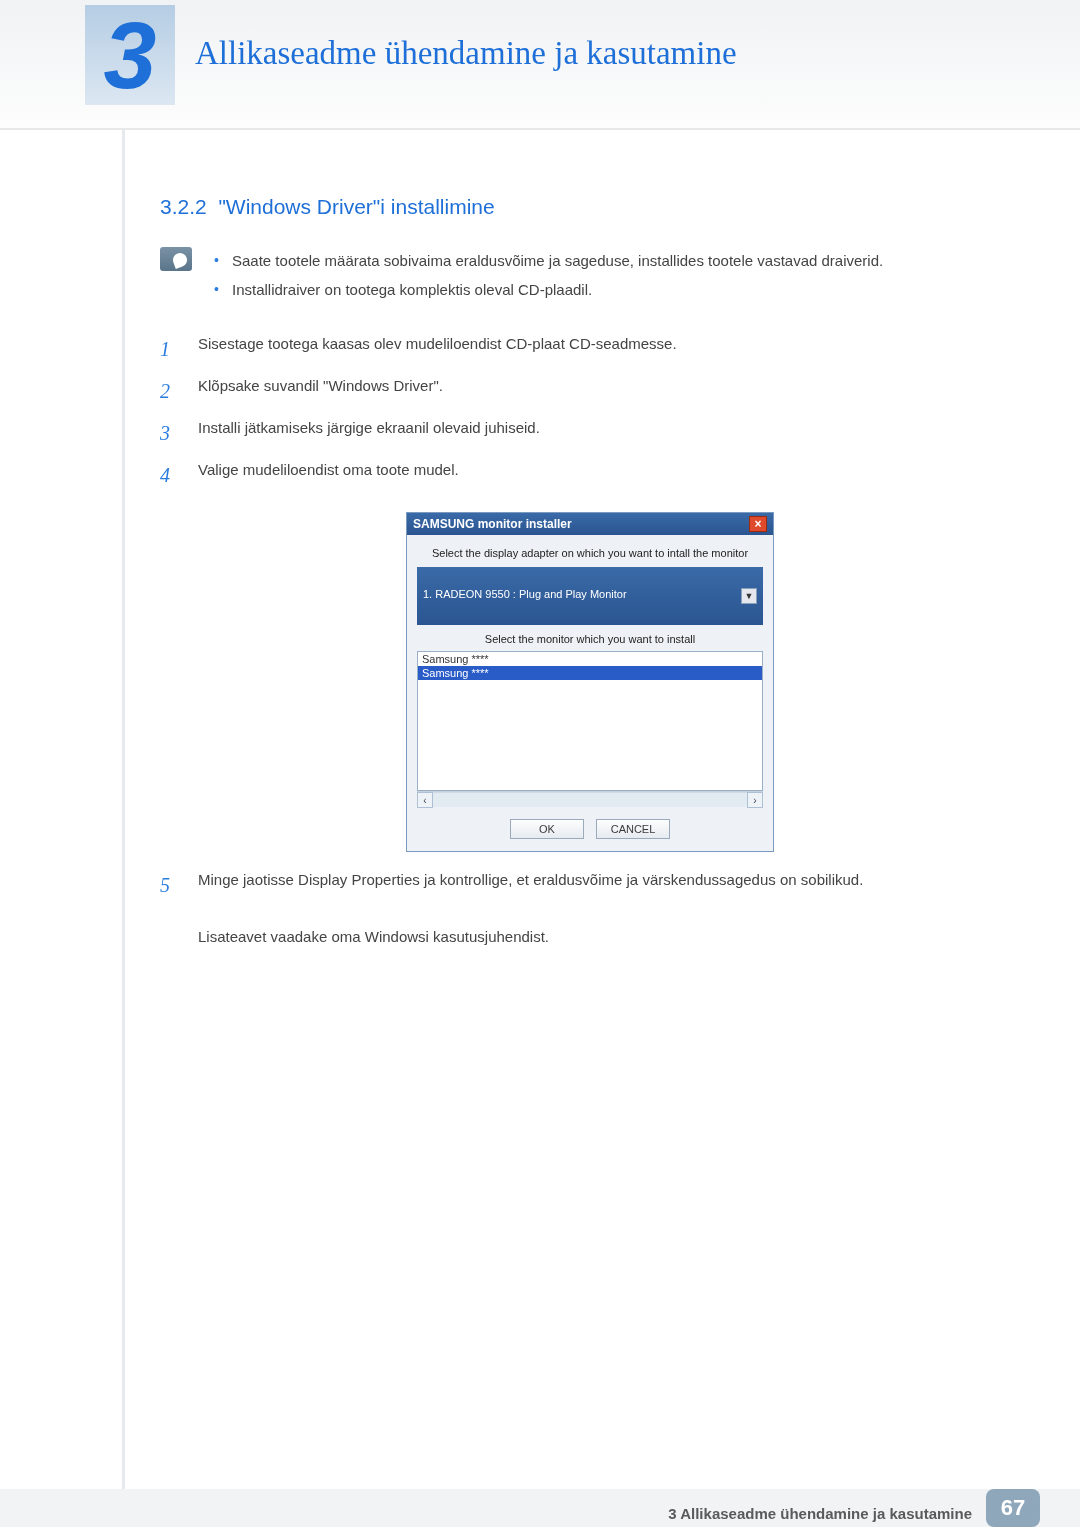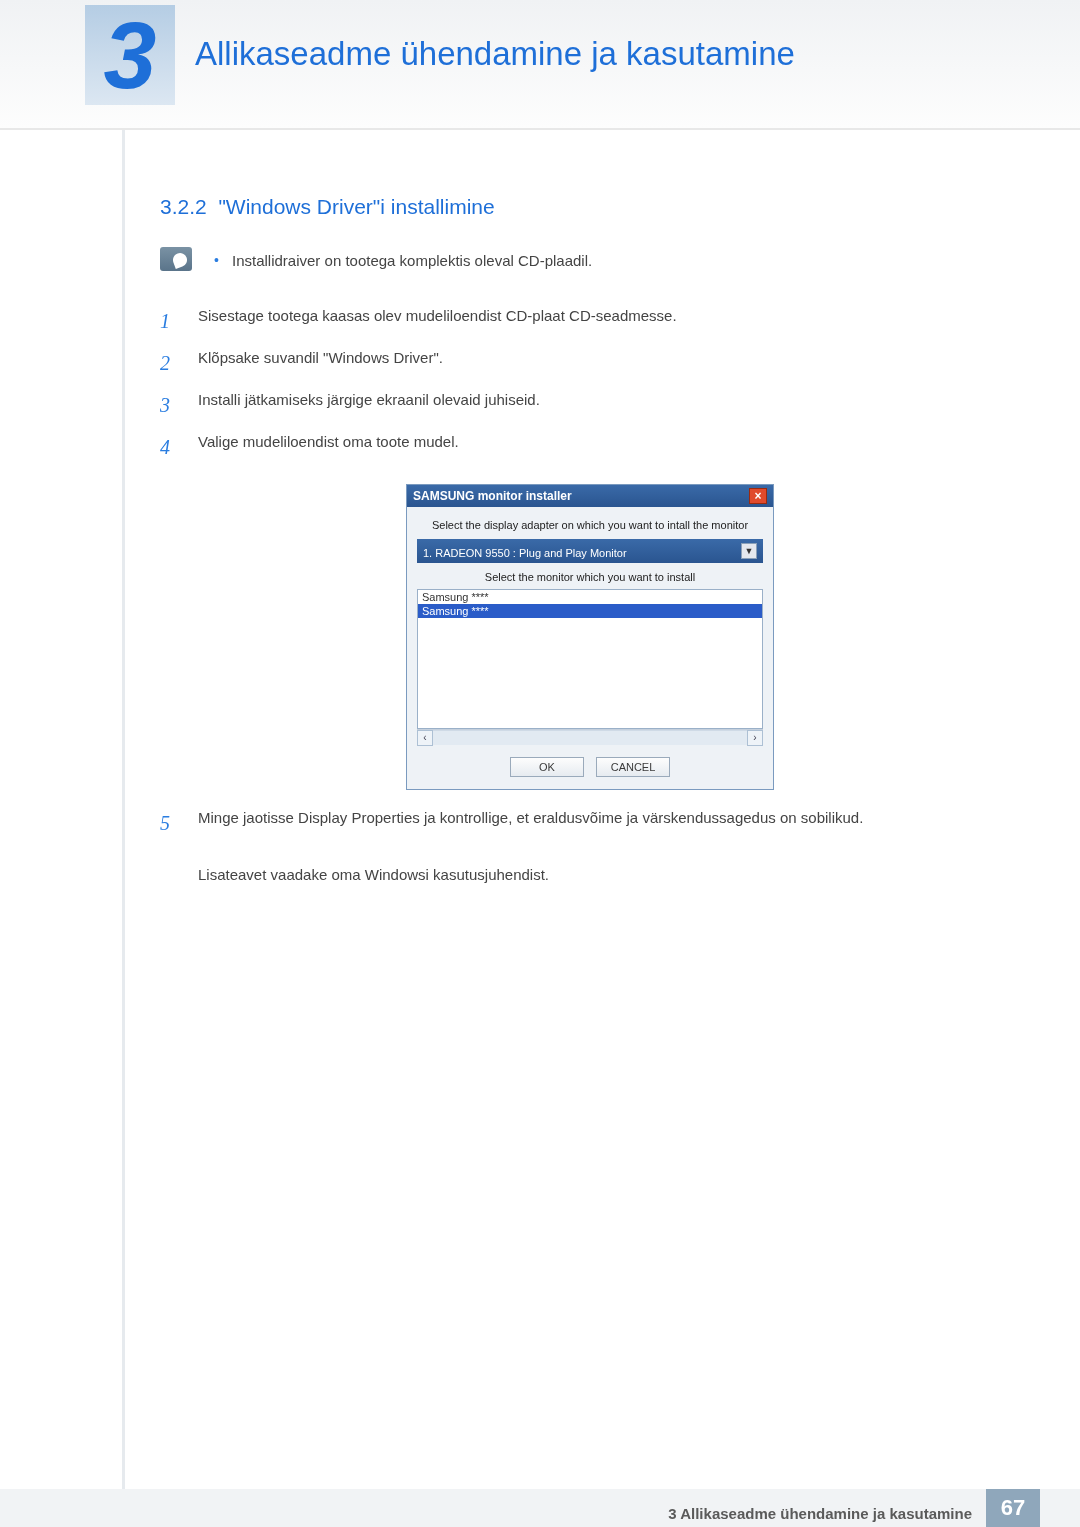--- a/index.html
+++ b/index.html
@@ -35,20 +35,21 @@
     font-style: italic;
     line-height: 1;
   }
   .chapter-title {
     position: absolute;
     left: 195px;
     top: 35px;
     font-size: 33px;
     color: #1e6fd8;
     font-weight: normal;
+    font-family: Liberation Serif, serif;
   }
   .vstripe {
     position: absolute;
     left: 122px;
     top: 130px;
     bottom: 38px;
     width: 3px;
     background: #e6eaee;
   }
   .content {
@@ -149,24 +150,24 @@
     display: flex;
     align-items: center;
     justify-content: center;
     font-size: 12px;
   }
   .inst-body { padding: 8px 10px 12px; }
   .inst-label1 { text-align: center; padding: 4px 0 8px; font-size: 11px; color:#222;}
   .inst-select {
     background: linear-gradient(to bottom, #3a6aa8 0%, #2a5590 100%);
     color: #fff;
-    padding: 4px 6px;
+    padding: 21px 6px;
     display: flex;
     justify-content: space-between;
-    align-items: flex-end;
+    align-items: flex-start;
     font-size: 11px;
     margin-bottom: 6px;
   }
   .dd-btn {
     width: 16px; height: 16px;
     background: #e4e8ee;
     border: 1px solid #8aa0b8;
     display:flex;align-items:center;justify-content:center;
     color:#333;font-size:9px;
   }
@@ -226,20 +227,21 @@
     margin-top: 11px;
   }
   .footer-pageno {
     width: 54px;
     background: #8fa7bb;
     color: #fff;
     display:flex;align-items:center;justify-content:center;
     font-size: 22px;
     font-weight: bold;
     margin-right: 40px;
+    border-radius: 8px;
   }
 </style>
 </head>
 <body>
 
 <header class="page-header">
   <div class="chapter-badge">
     <span class="chapter-num">3</span>
   </div>
   <h1 class="chapter-title">Allikaseadme ühendamine ja kasutamine</h1>
@@ -249,20 +251,21 @@
 
 <main class="content">
 
   <h2 class="section-heading">
     <span>3.2.2</span>&nbsp;&nbsp;<span>"Windows Driver"i installimine</span>
   </h2>
 
   <div class="note-row">
     <div class="note-icon"></div>
     <ul class="bullet-list">
+      <li>Saate tootele määrata sobivaima eraldusvõime ja sageduse, installides tootele vastavad draiverid.</li>
       <li>Installidraiver on tootega komplektis oleval CD-plaadil.</li>
     </ul>
   </div>
 
   <ol class="steps">
     <li>
       <span class="step-num">1</span>
       <span class="step-body">Sisestage tootega kaasas olev mudeliloendist CD-plaat CD-seadmesse.</span>
     </li>
     <li>

